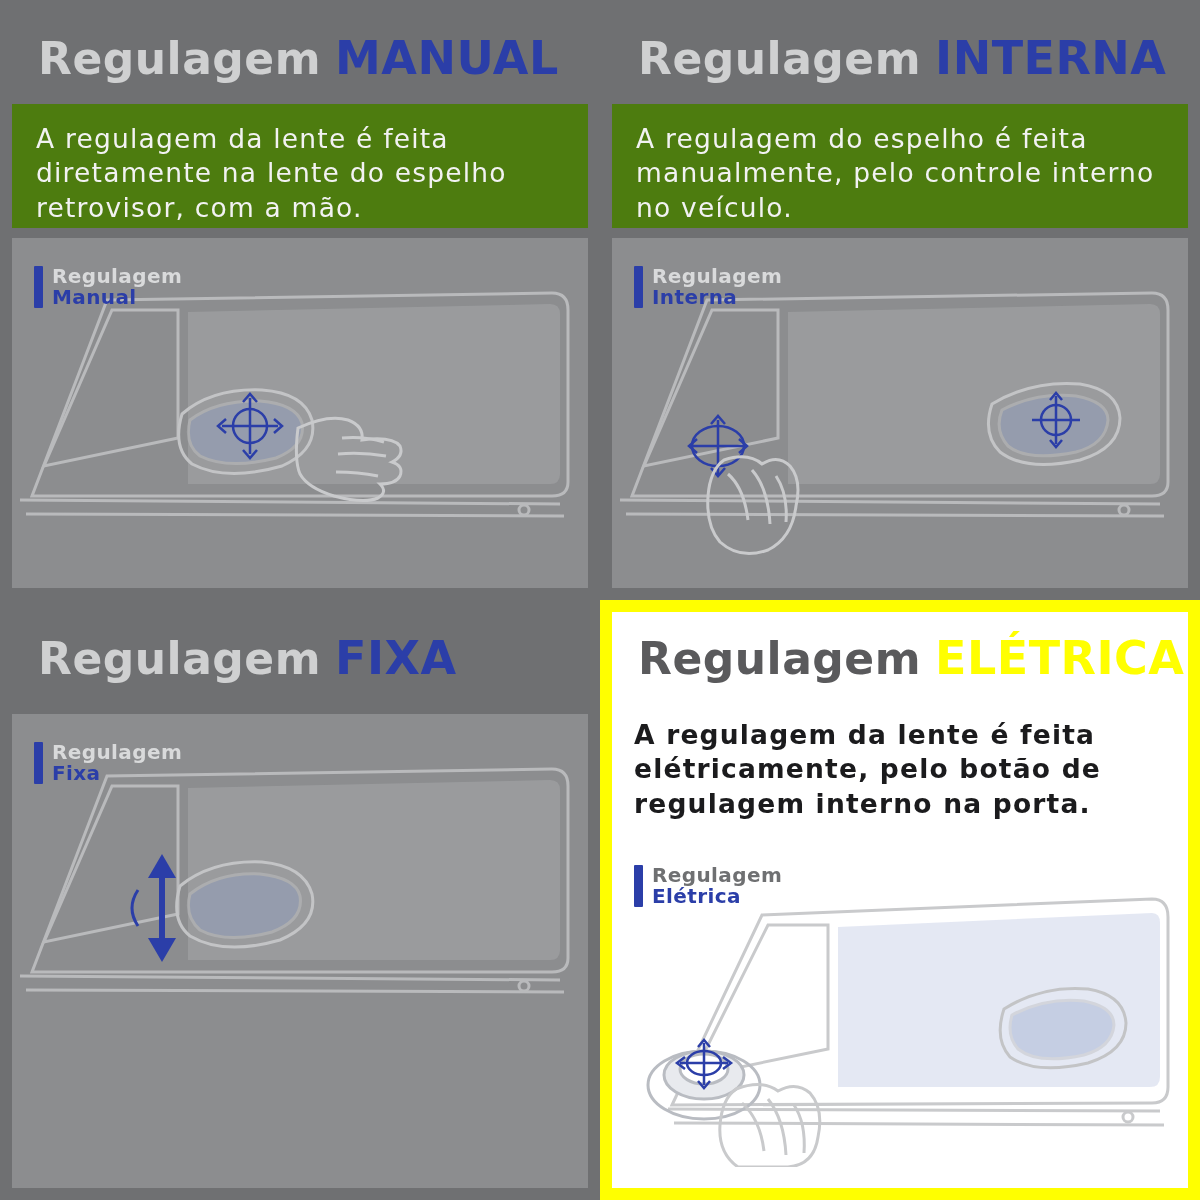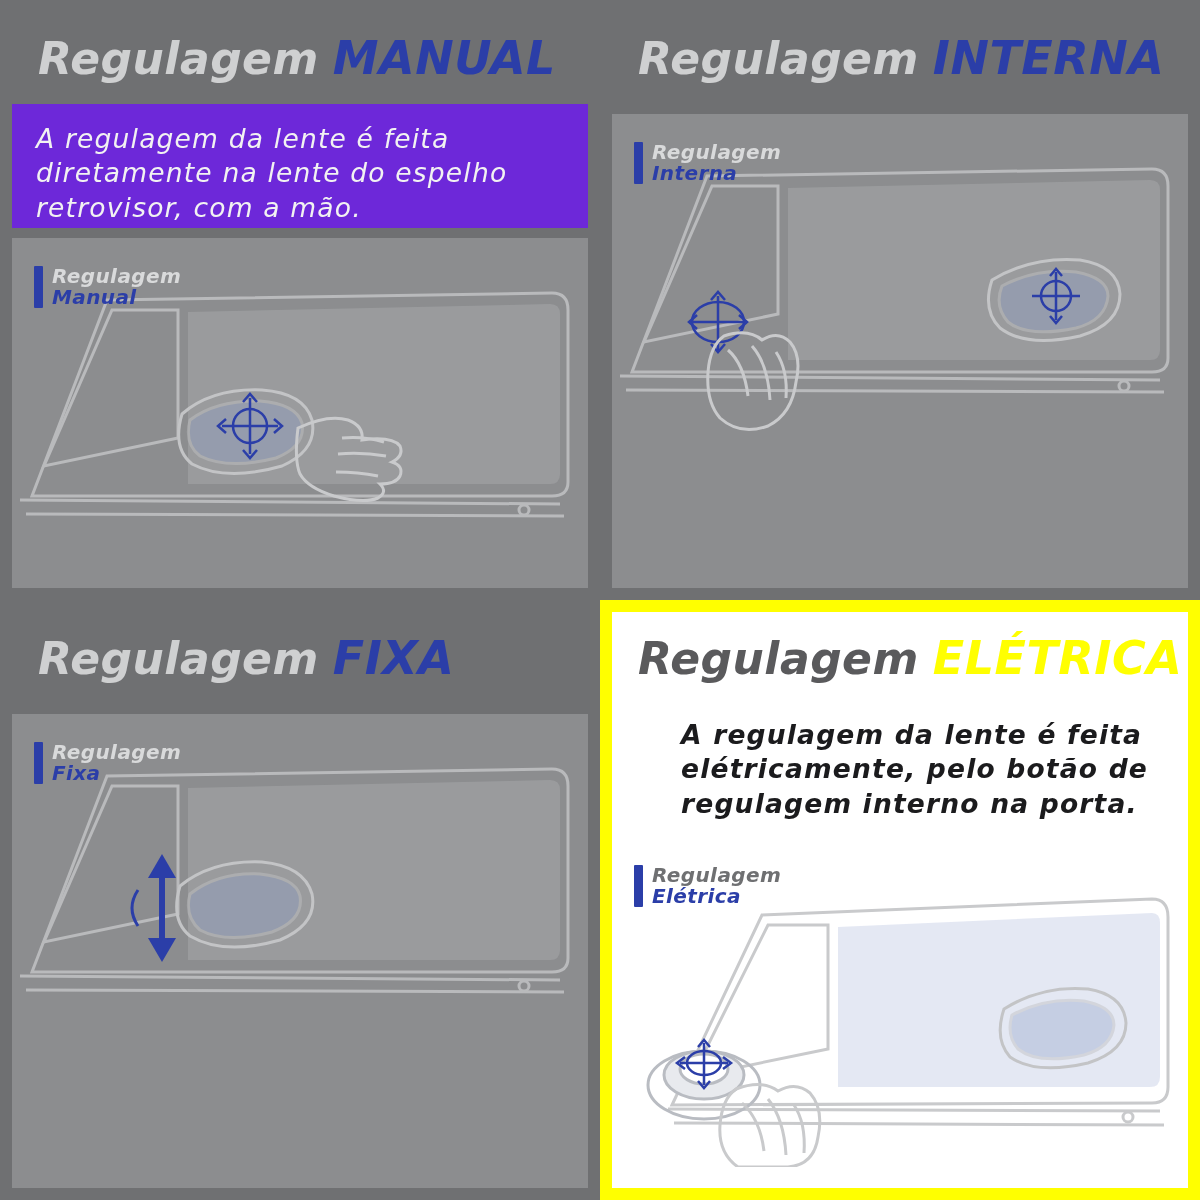--- a/index.html
+++ b/index.html
@@ -7,21 +7,20 @@
     margin: 0; padding: 0;
     width: 1200px; height: 1200px;
     background: #6f7072;
     font-family: "DejaVu Sans", sans-serif;
   }
   #grid {
     width: 1200px; height: 896px;
     display: grid;
     grid-template-columns: 600px 600px;
     grid-template-rows: 600px 600px;
-    font-style: italic;
   }
   .panel {
     position: relative;
     width: 600px; height: 600px;
     padding: 12px;
     background: #6f7072;
   }
   .panel .inner {
     width: 100%; height: 100%;
     display: flex; flex-direction: column;
@@ -54,34 +53,34 @@
     font-size: 46px;
     font-weight: bold;
     color: #2b3ea8;
   }
   .panel.active .title { background: #ffffff; }
   .panel.active .title .t1 { color: #5a5a5c; }
   .panel.active .title .t2 { color: #ffff00; -webkit-text-stroke: 0px; }
 
   
   .desc {
-    background: #6d28d9;
+    background: #4d7c0f;
     padding: 18px 24px 0 24px;
     min-height: 124px;
   }
   .desc p {
     margin: 0;
     color: #f2f2f2;
     font-size: 26.5px;
     line-height: 1.30;
     letter-spacing: 1.2px;
     font-family: "DejaVu Sans", sans-serif;
   }
   .panel.active .desc { background: #ffffff; padding: 14px 22px 16px 22px; }
-  .panel.active .desc p { color: #1b1b1d; font-weight: bold; margin-left: 47px; }
+  .panel.active .desc p { color: #1b1b1d; font-weight: bold; }
 
   
   .illus {
     position: relative;
     flex: 1;
     margin-top: 10px;
     background: #8c8d8f;
     overflow: hidden;
   }
   .panel.active .illus { background: #ffffff; margin-top: 0; }
@@ -175,20 +174,23 @@
       </div>
     </div>
   </div>
 
   <div class="panel">
     <div class="inner">
       <div class="title">
         <span class="t1">Regulagem</span>
         <span class="t2">INTERNA</span>
       </div>
+      <div class="desc">
+        <p>A regulagem do espelho é feita manualmente, pelo controle interno no veículo.</p>
+      </div>
       <div class="illus">
         <div class="badge">
           <div class="bar"></div>
           <div class="txt">
             <div class="l1">Regulagem</div>
             <div class="l2">Interna</div>
           </div>
         </div>
         <svg class="art" viewBox="0 0 576 330">
           <g fill="none" stroke="#b9babc" stroke-width="3">

